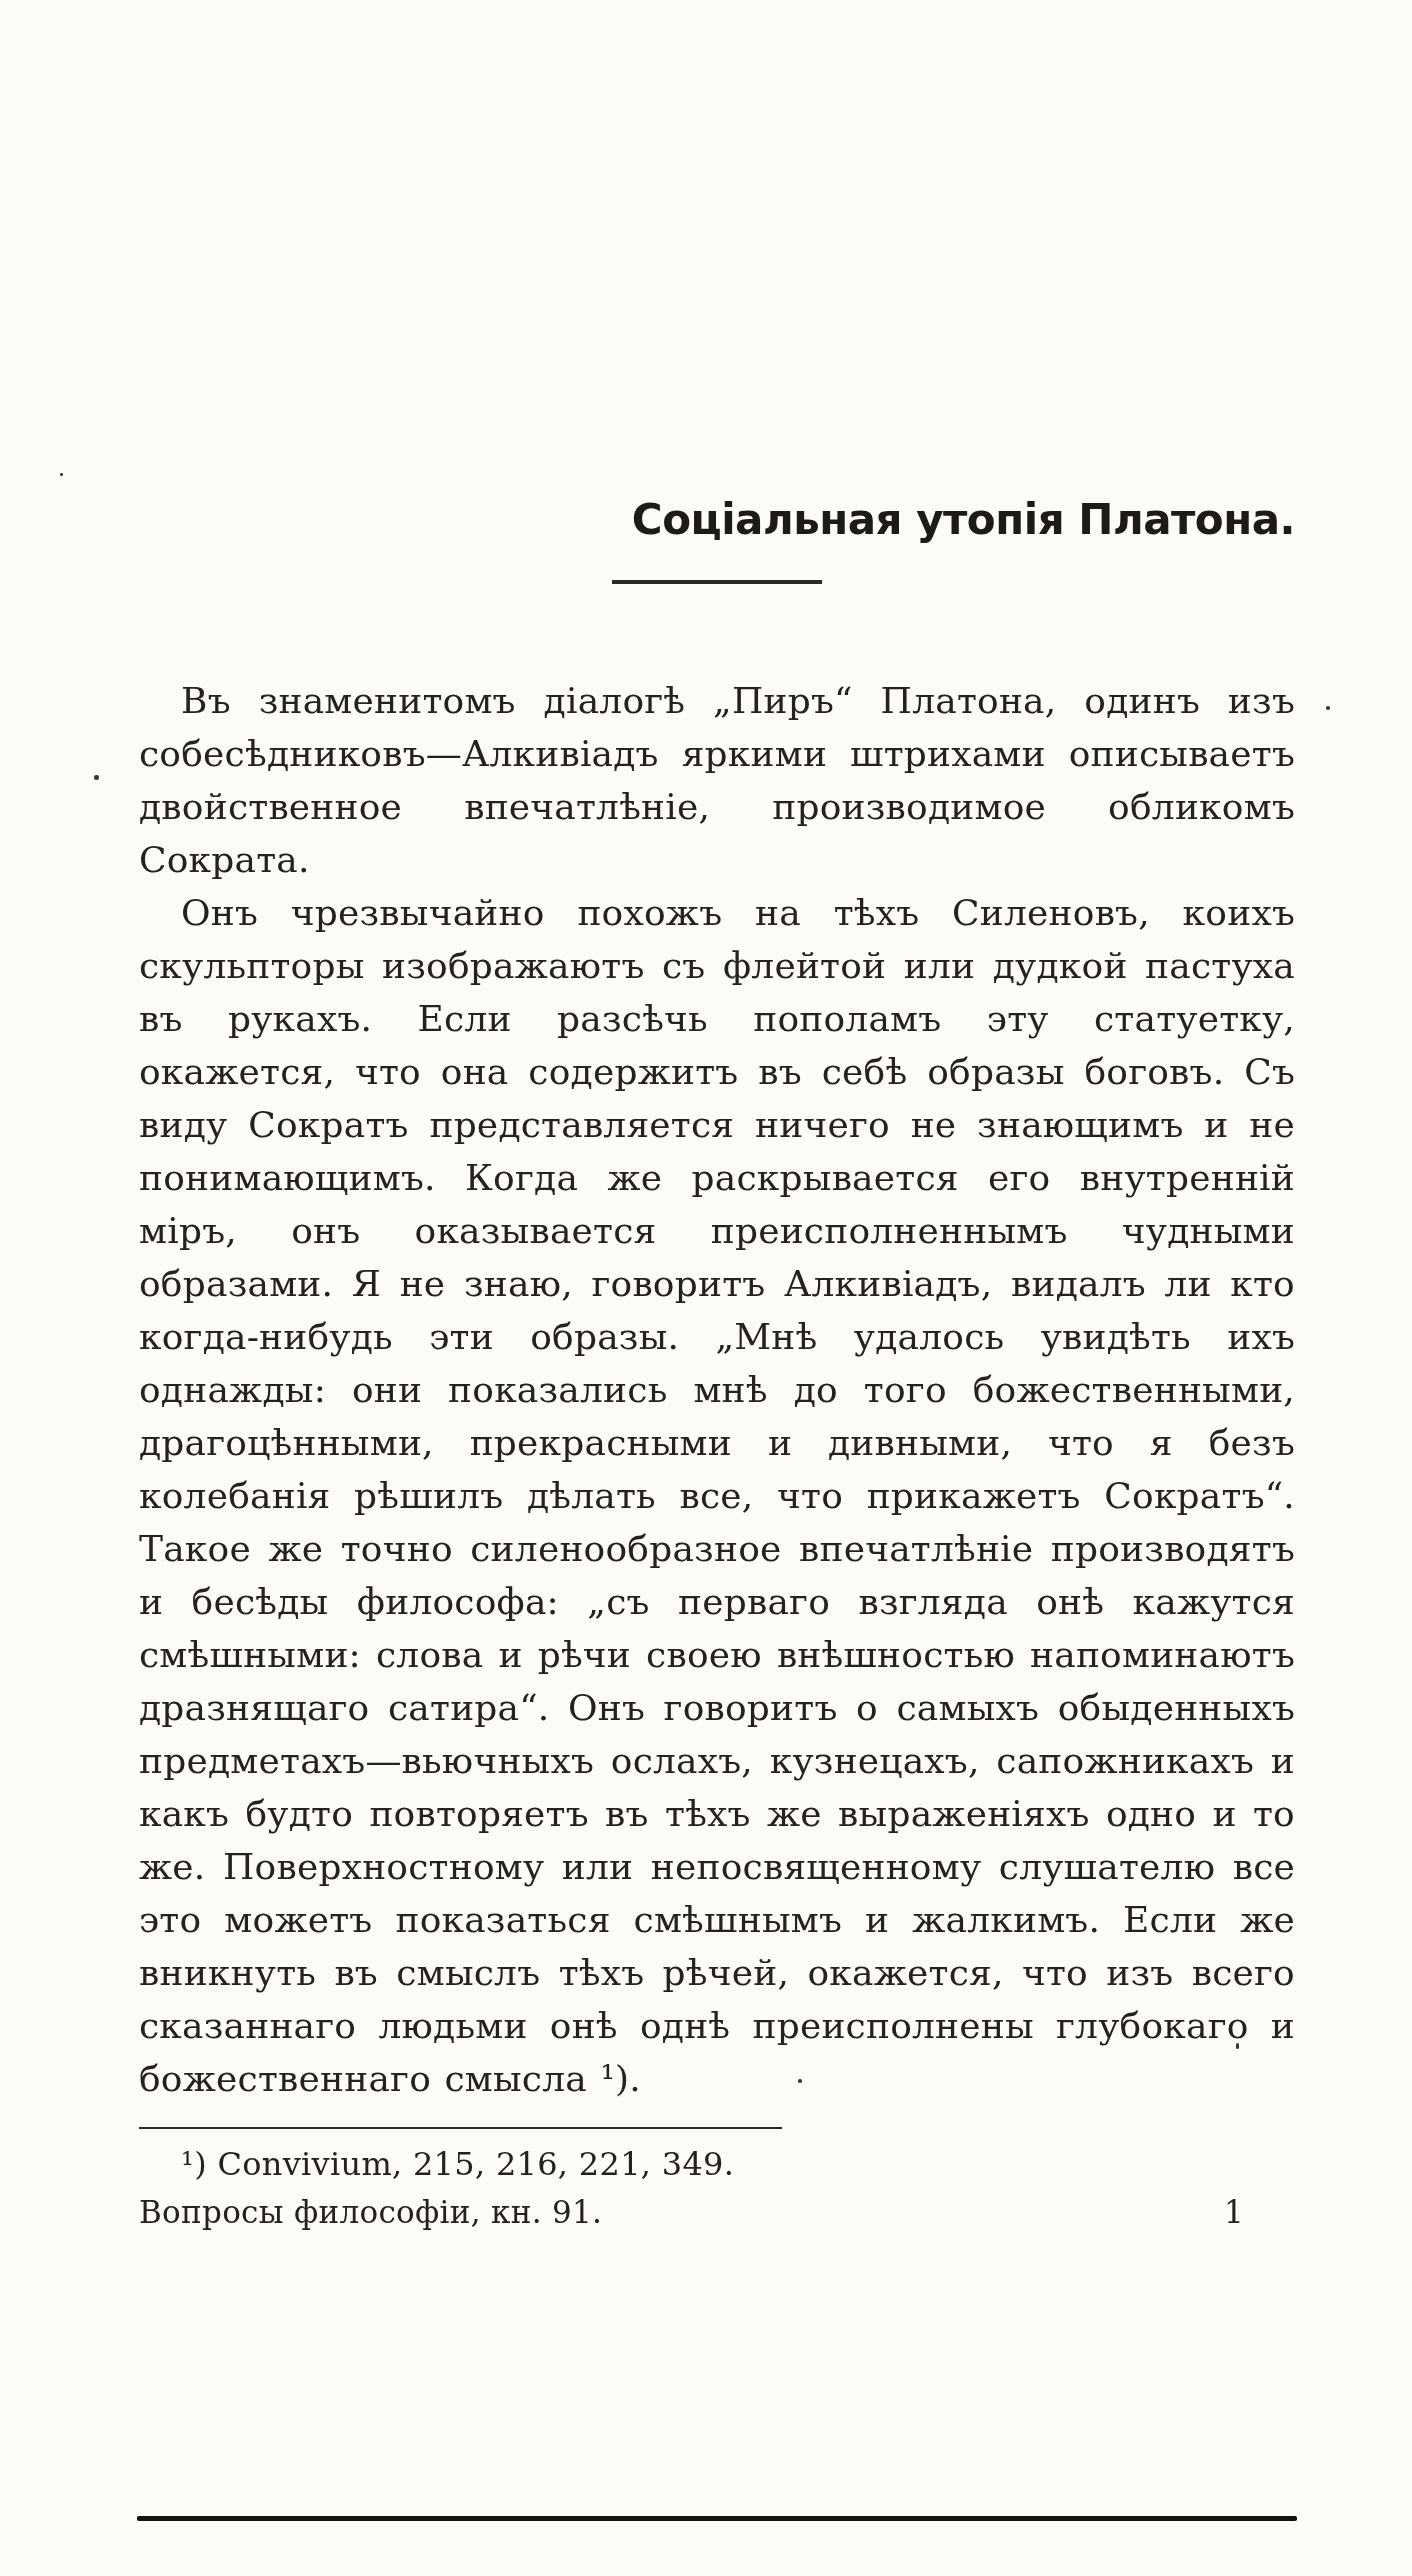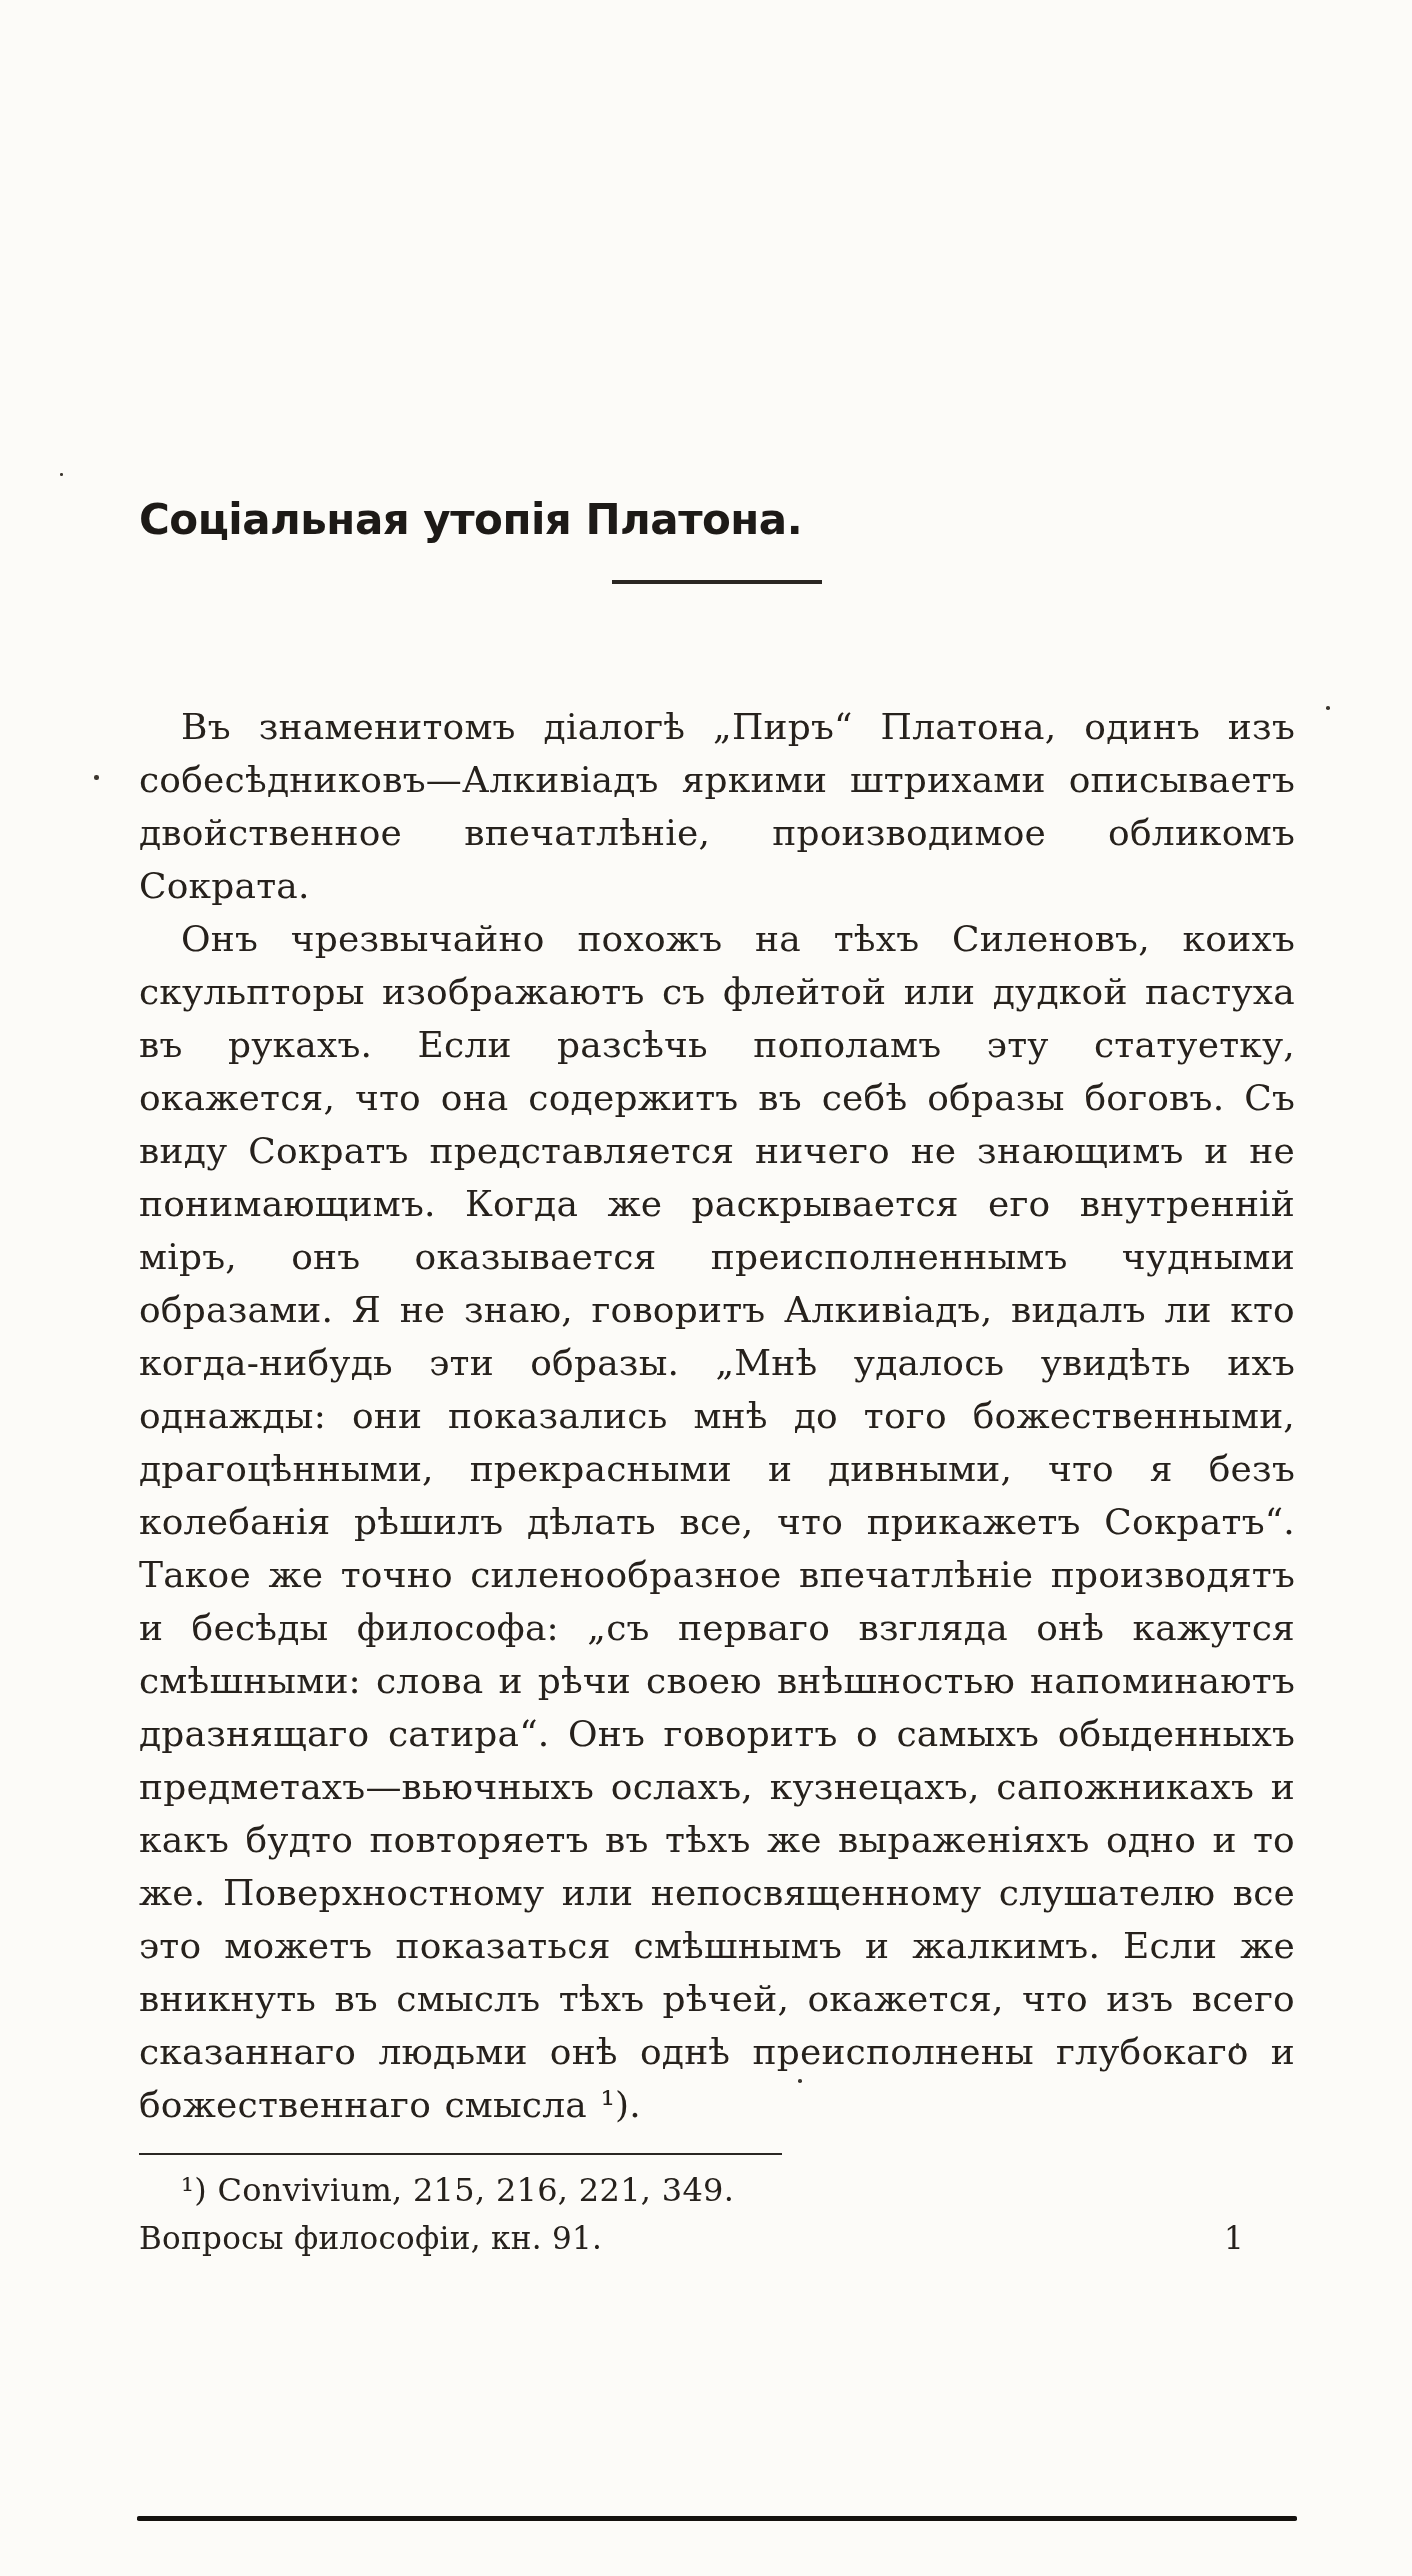--- a/index.html
+++ b/index.html
@@ -22,36 +22,36 @@
   }
   .content {
     position: absolute;
     left: 139px;
     top: 0;
     width: 1156px;
   }
   .title {
     margin: 0;
     padding-top: 495px;
-    text-align: left;
+    text-align: right;
     font-family: "DejaVu Sans", sans-serif;
     font-weight: bold;
     font-size: 42px;
     line-height: 49px;
     letter-spacing: -0.5px;
     color: #1d1a17;
   }
   .title-rule {
     width: 210px;
     height: 3.6px;
     background: #2b2723;
     margin: 36px auto 0 auto;
   }
   .body-text {
-    margin-top: 116px;
+    margin-top: 90px;
     font-size: 36px;
     line-height: 53px;
     text-align: justify;
     letter-spacing: 0.2px;
     word-spacing: 1.8px;
   }
   .para {
     margin: 0;
     text-indent: 42px;
   }

